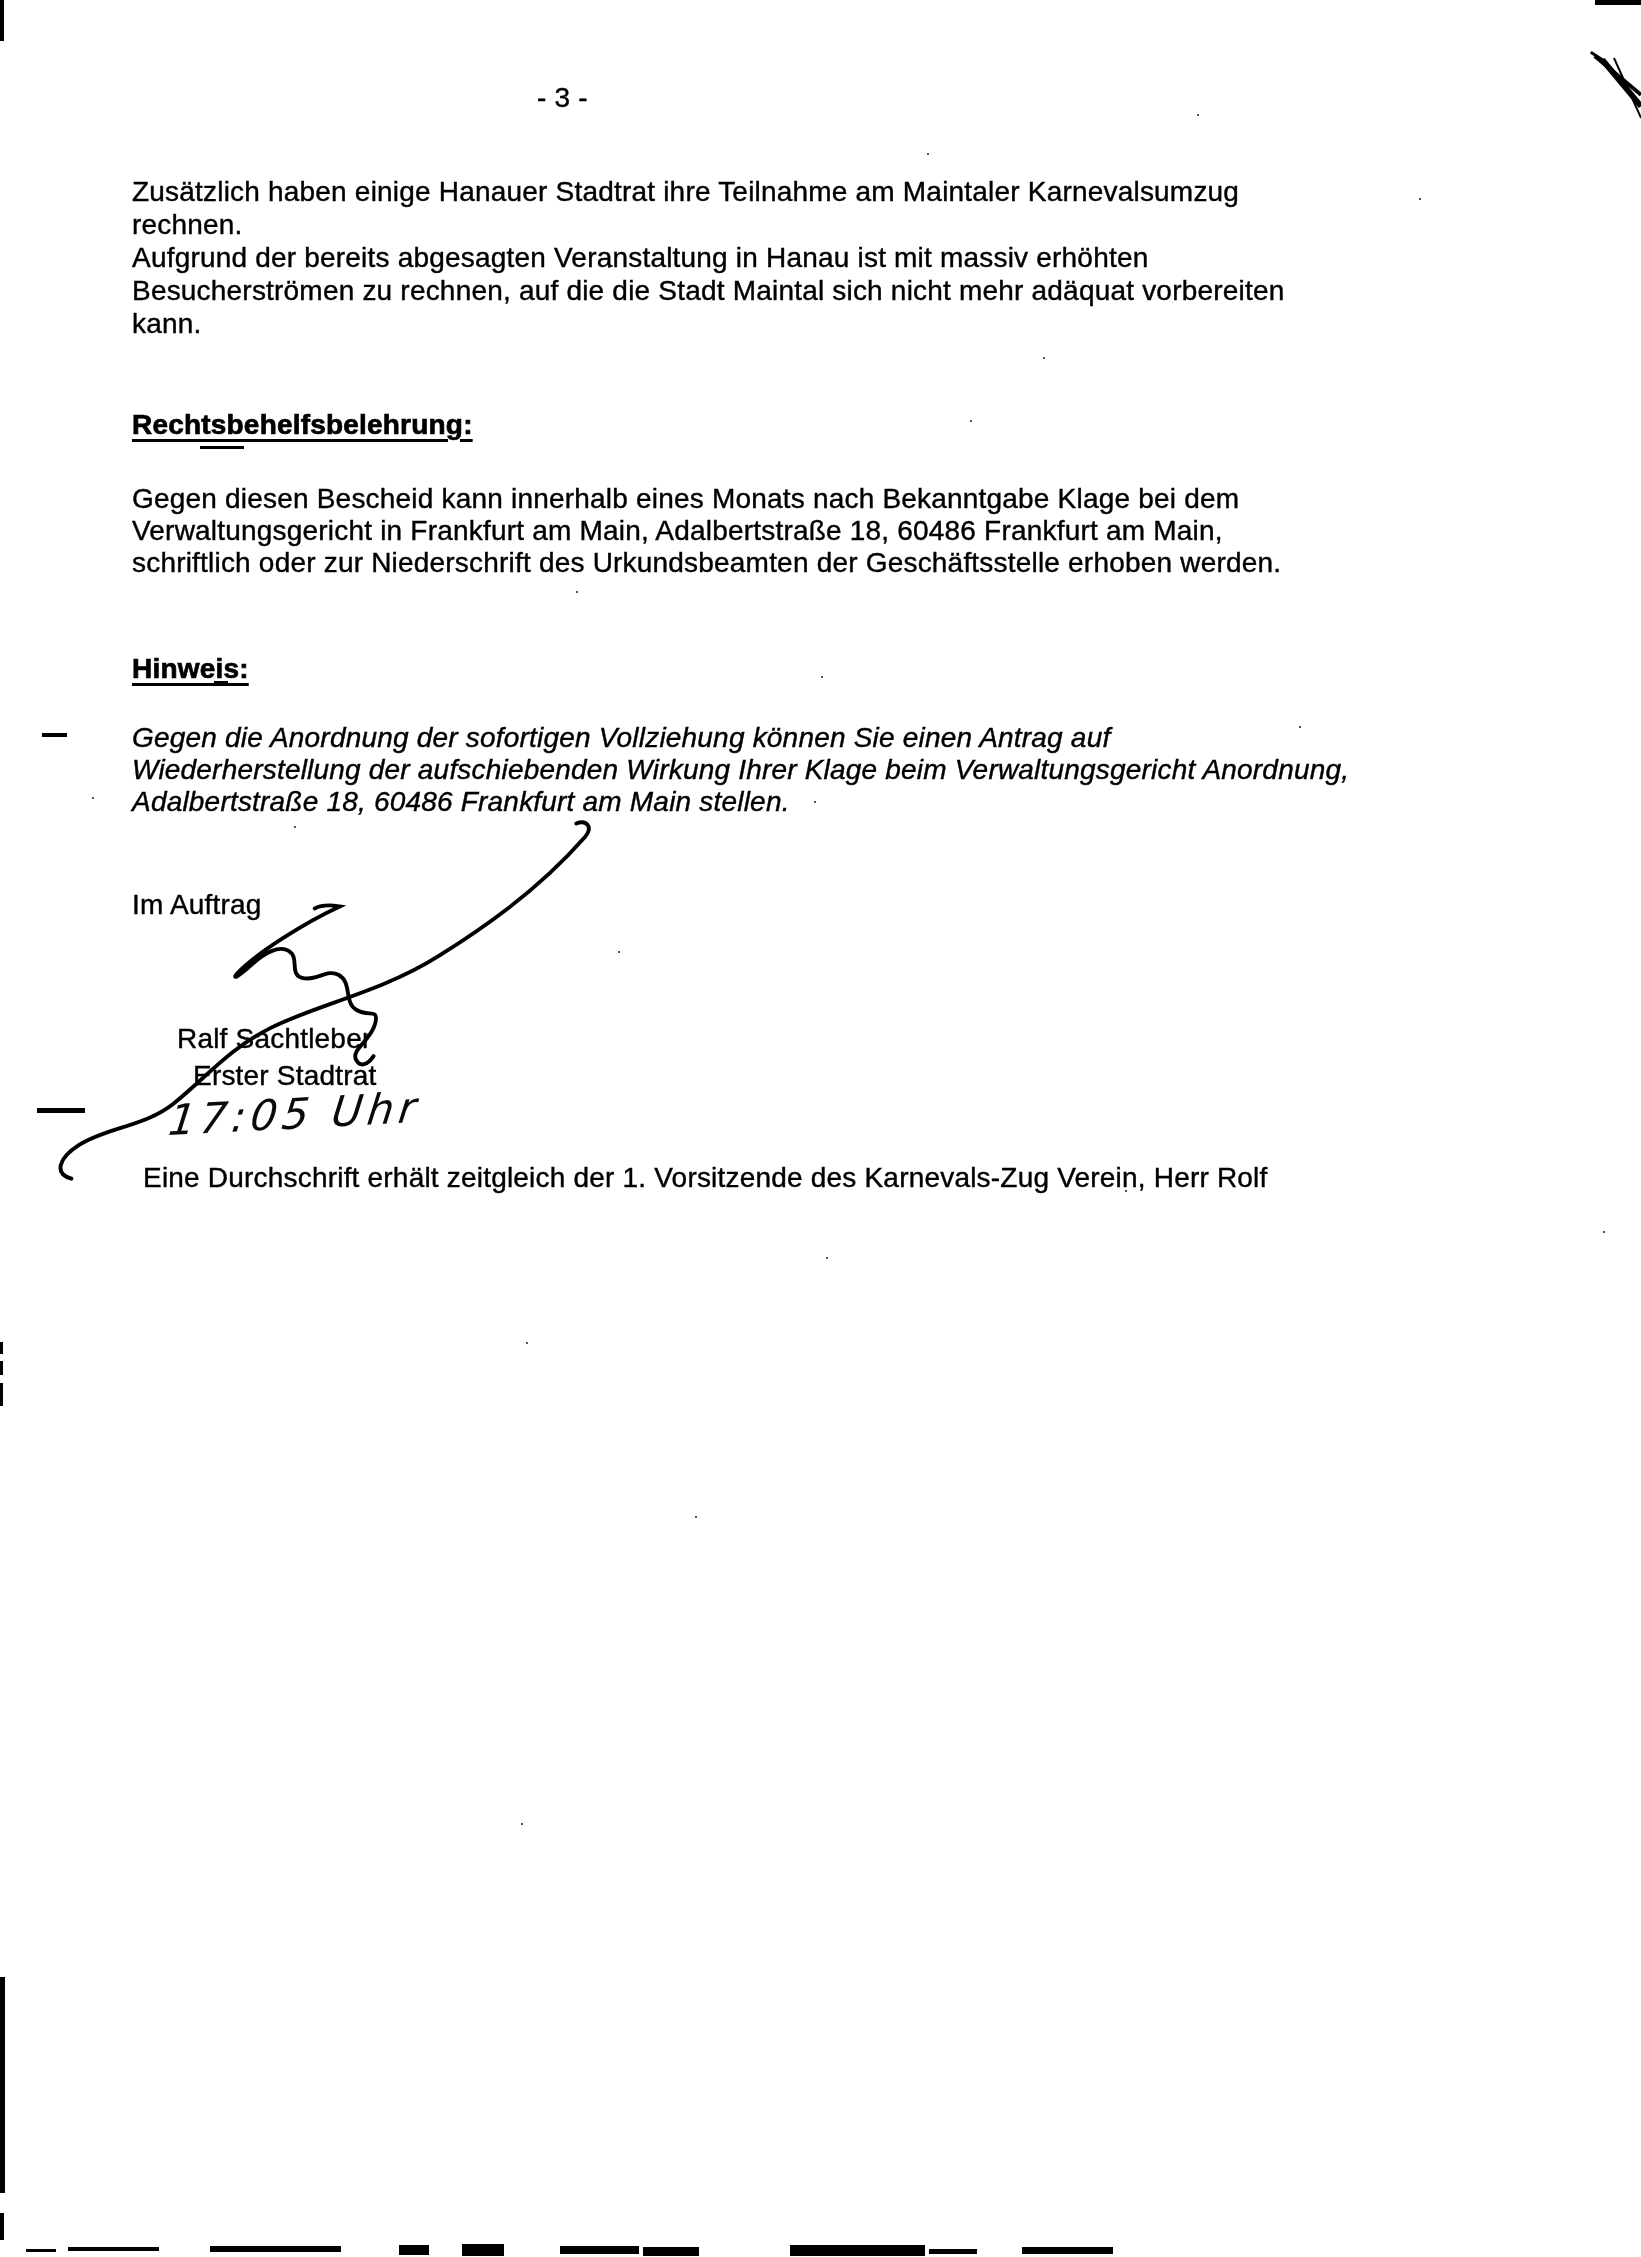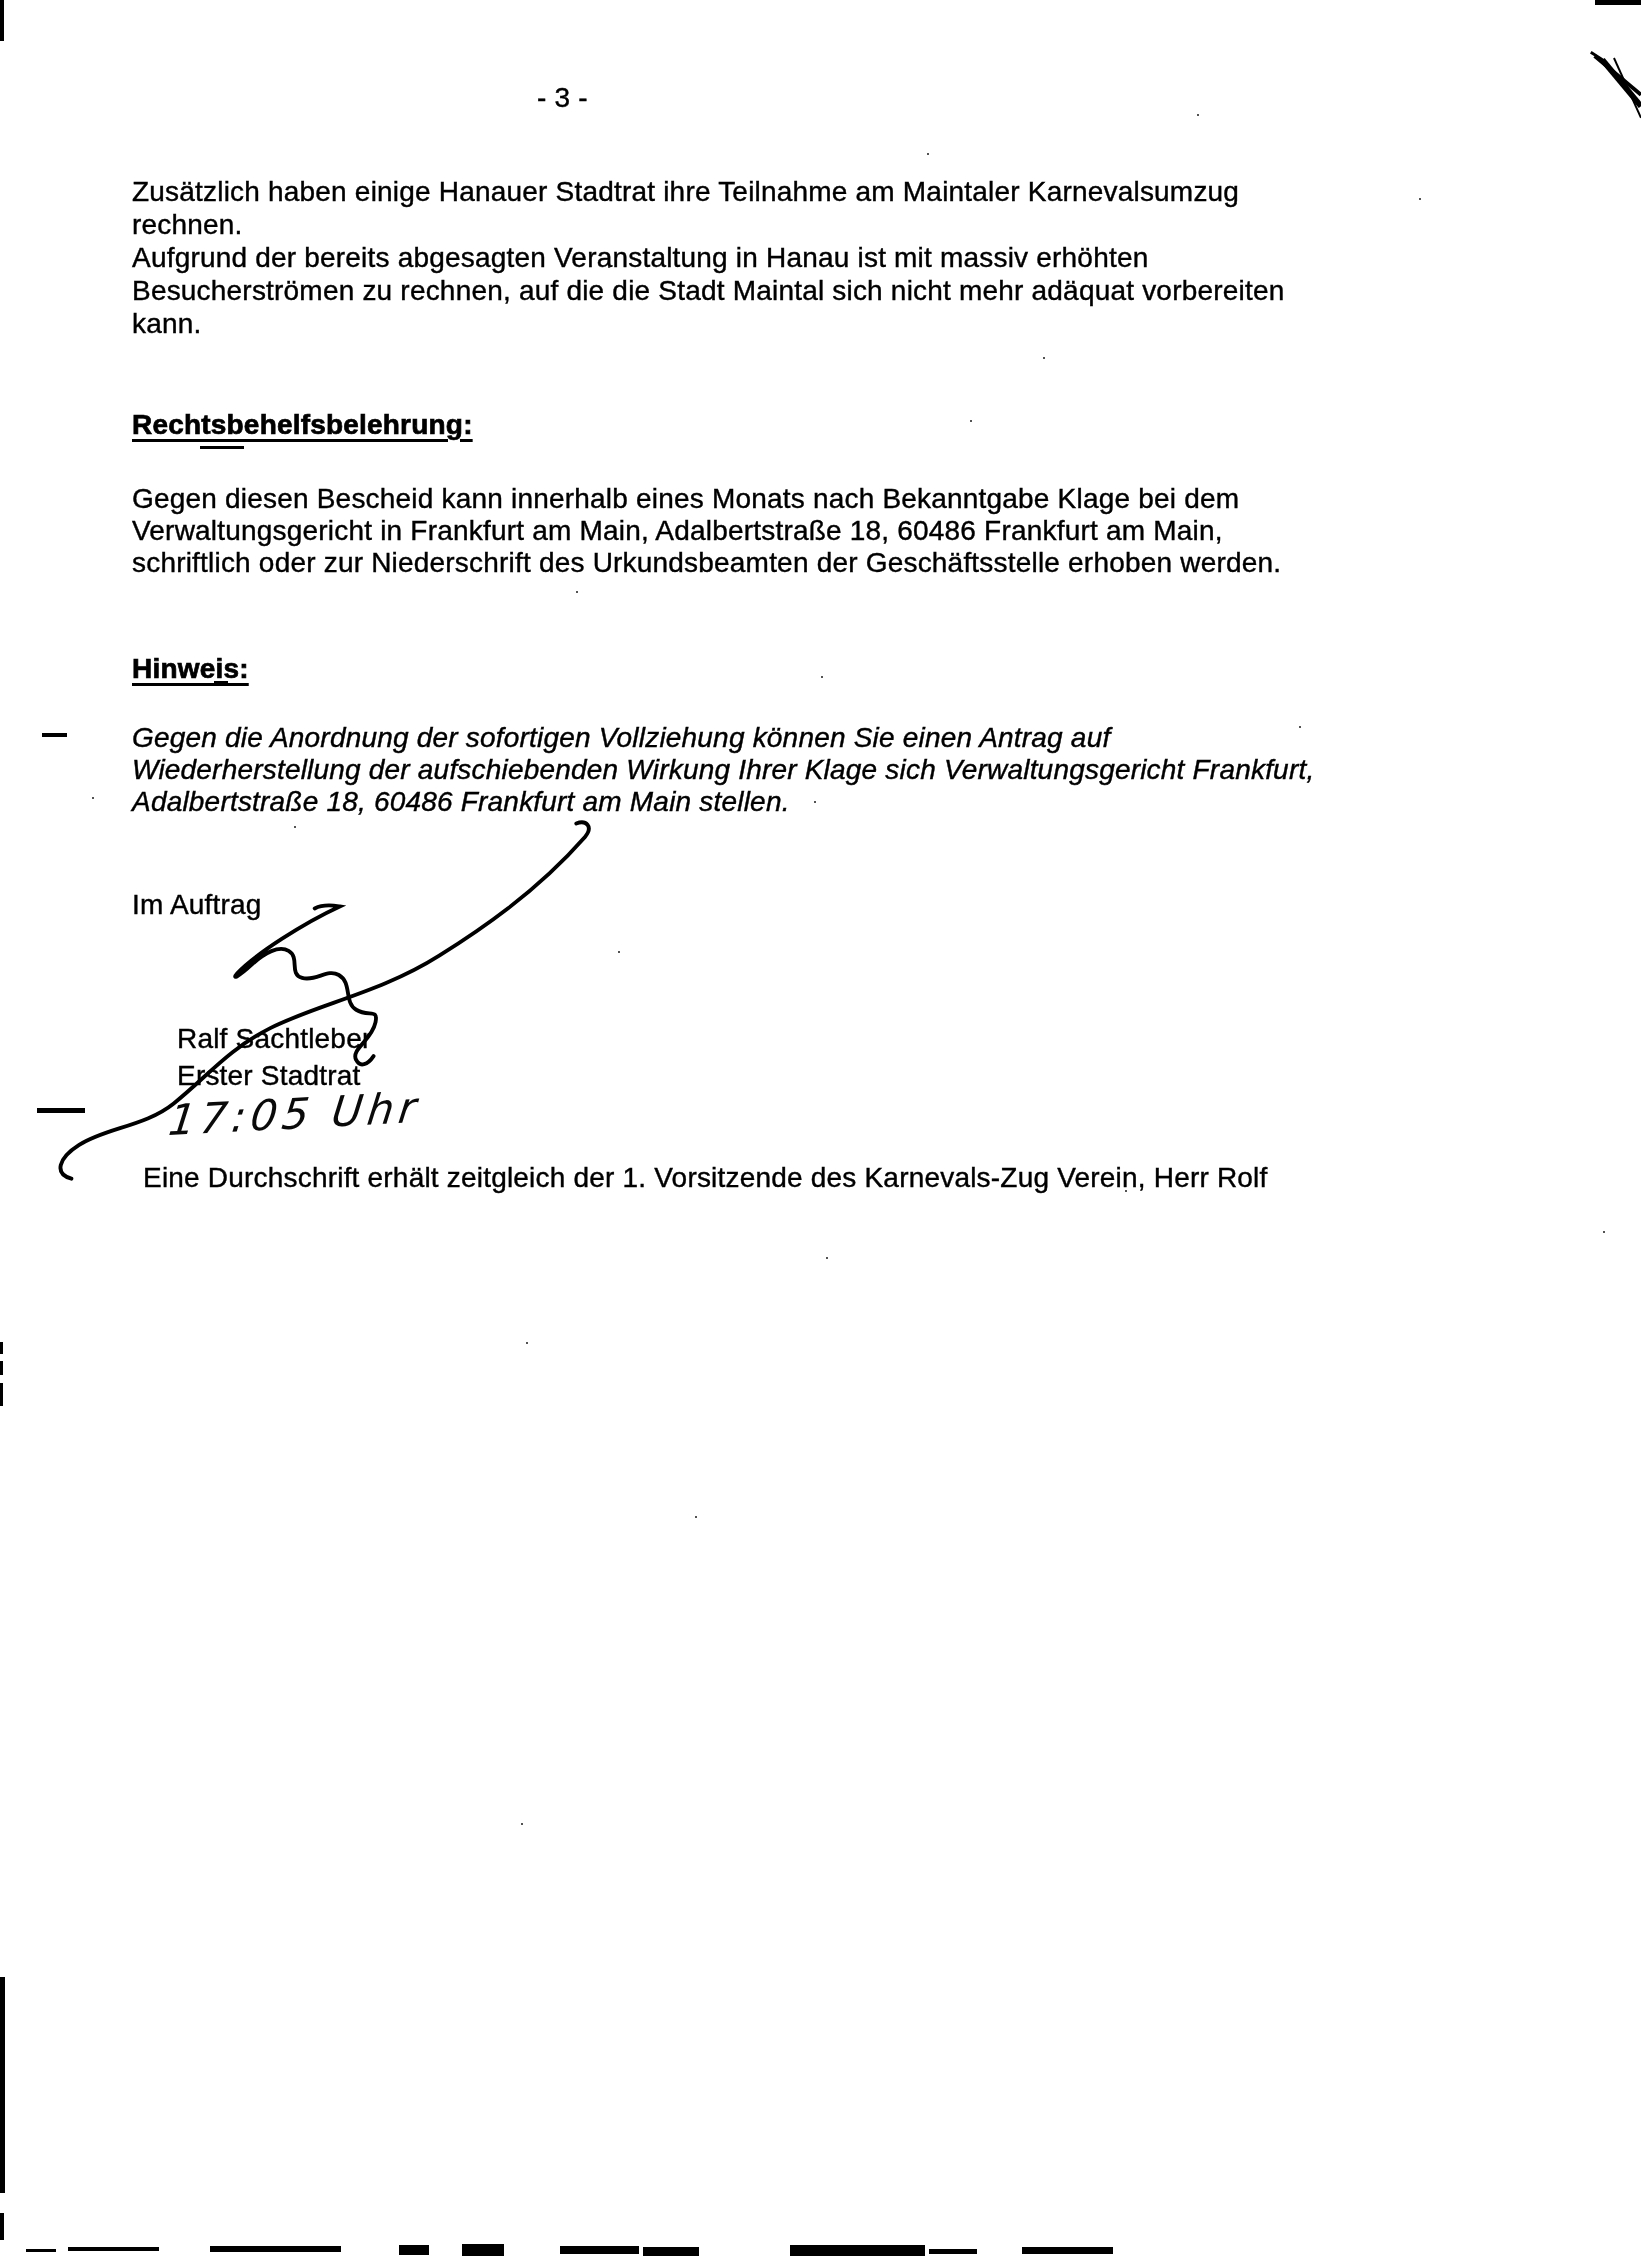--- a/index.html
+++ b/index.html
@@ -59,28 +59,28 @@
 <div class="abs doc-text heading" style="left:132px; top:409px;">Rechtsbehelfsbelehrung:</div>
 <div class="abs doc-text para" style="left:132px; top:483px; line-height:32px;">
     <div>Gegen diesen Bescheid kann innerhalb eines Monats nach Bekanntgabe Klage bei dem</div>
     <div>Verwaltungsgericht in Frankfurt am Main, Adalbertstraße 18, 60486 Frankfurt am Main,</div>
     <div>schriftlich oder zur Niederschrift des Urkundsbeamten der Geschäftsstelle erhoben werden.</div>
   </div>
 
 <div class="abs doc-text heading" style="left:132px; top:653px;">Hinweis:</div>
 <div class="abs doc-text para" style="left:132px; top:722px; line-height:32px;font-style:italic;">
     <div>Gegen die Anordnung der sofortigen Vollziehung können Sie einen Antrag auf</div>
-    <div>Wiederherstellung der aufschiebenden Wirkung Ihrer Klage sich Verwaltungsgericht Frankfurt,</div>
+    <div>Wiederherstellung der aufschiebenden Wirkung Ihrer Klage beim Verwaltungsgericht Anordnung,</div>
     <div>Adalbertstraße 18, 60486 Frankfurt am Main stellen.</div>
   </div>
 
 <div class="abs doc-text" style="left:132px; top:889px;">Im Auftrag</div>
 
 <div class="abs doc-text" style="left:177px; top:1023px;">Ralf Sachtleber</div>
-<div class="abs doc-text" style="left:177px; top:1060px;">Erster Stadtrat</div>
+<div class="abs doc-text" style="left:193px; top:1060px;">Erster Stadtrat</div>
 
 <div class="abs handwriting" style="left:169px; top:1096px;">17:05 Uhr</div>
 
 <div class="abs doc-text para" style="left:143px; top:1160px; line-height:35px;">
     <div>Eine Durchschrift erhält zeitgleich der 1. Vorsitzende des Karnevals-Zug Verein, Herr Rolf</div>
   </div>
 
 <svg class="overlay" width="1641" height="2257" viewBox="0 0 1700 2338">
 
   <path d="M 597,853 C 607,849 615,856 606,867

